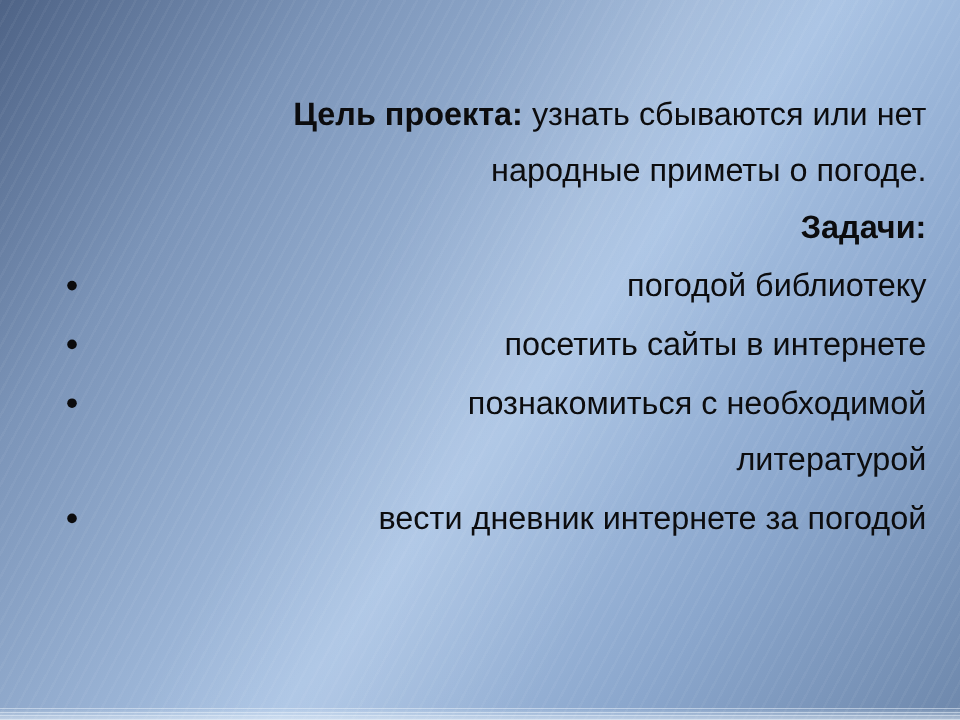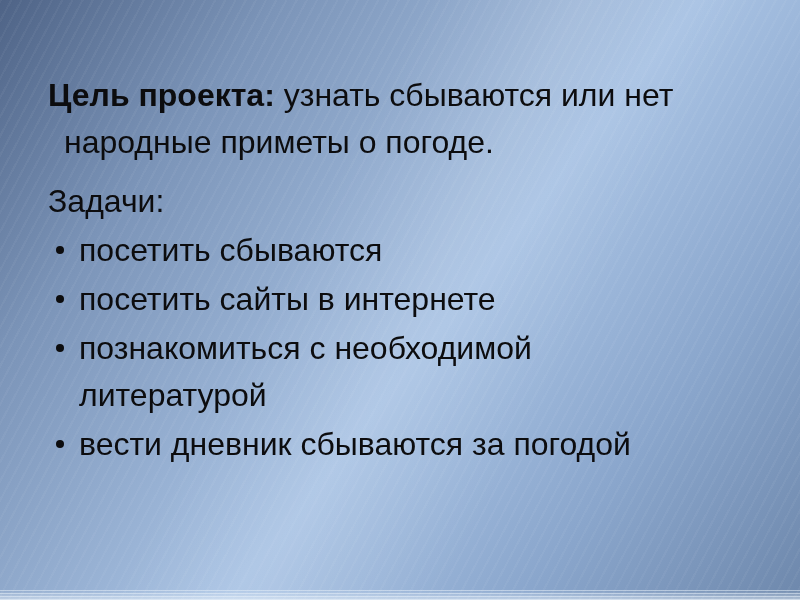--- a/index.html
+++ b/index.html
@@ -47,32 +47,33 @@
       repeating-linear-gradient(to bottom,
         rgba(228,238,248,0.55) 0px, rgba(228,238,248,0.55) 1px,
         rgba(228,238,248,0) 1px, rgba(228,238,248,0) 3px);
   }
   .slide-content {
     position: absolute;
     left: 48px;
     top: 72px;
     width: 724px;
     color: #0c0c0e;
-    font-size: 32px;
+    font-size: 27px;
     line-height: 47px;
+    text-align: right;
   }
   .goal-line1 b {
     font-weight: bold;
   }
   .goal-line2 {
     margin-left: 16px;
   }
   .tasks-label {
-    margin-top: 12px;
-    font-weight: normal;
+    margin-top: 0;
+    font-weight: bold;
   }
   ul.task-list {
     list-style: none;
     margin: 0;
     padding: 0;
   }
   ul.task-list > li {
     position: relative;
     padding-left: 31px;
     margin-top: 2px;
@@ -98,33 +99,33 @@
     <div class="goal">
       <div class="goal-line1"><b>Цель проекта:</b> <span>узнать сбываются или нет</span></div>
       <div class="goal-line2">народные приметы о погоде.</div>
     </div>
 
     <div class="tasks-label">Задачи:</div>
 
     <ul class="task-list">
       <li>
         <span class="bullet-dot"></span>
-        <div>посетить сбываются</div>
+        <div>погодой библиотеку</div>
       </li>
       <li>
         <span class="bullet-dot"></span>
         <div>посетить сайты в интернете</div>
       </li>
       <li>
         <span class="bullet-dot"></span>
         <div>познакомиться с необходимой</div>
         <div>литературой</div>
       </li>
       <li>
         <span class="bullet-dot"></span>
-        <div>вести дневник сбываются за погодой</div>
+        <div>вести дневник интернете за погодой</div>
       </li>
     </ul>
 
   </div>
 
   <div class="bottom-strip"></div>
 </div>
 
 </body></html>

